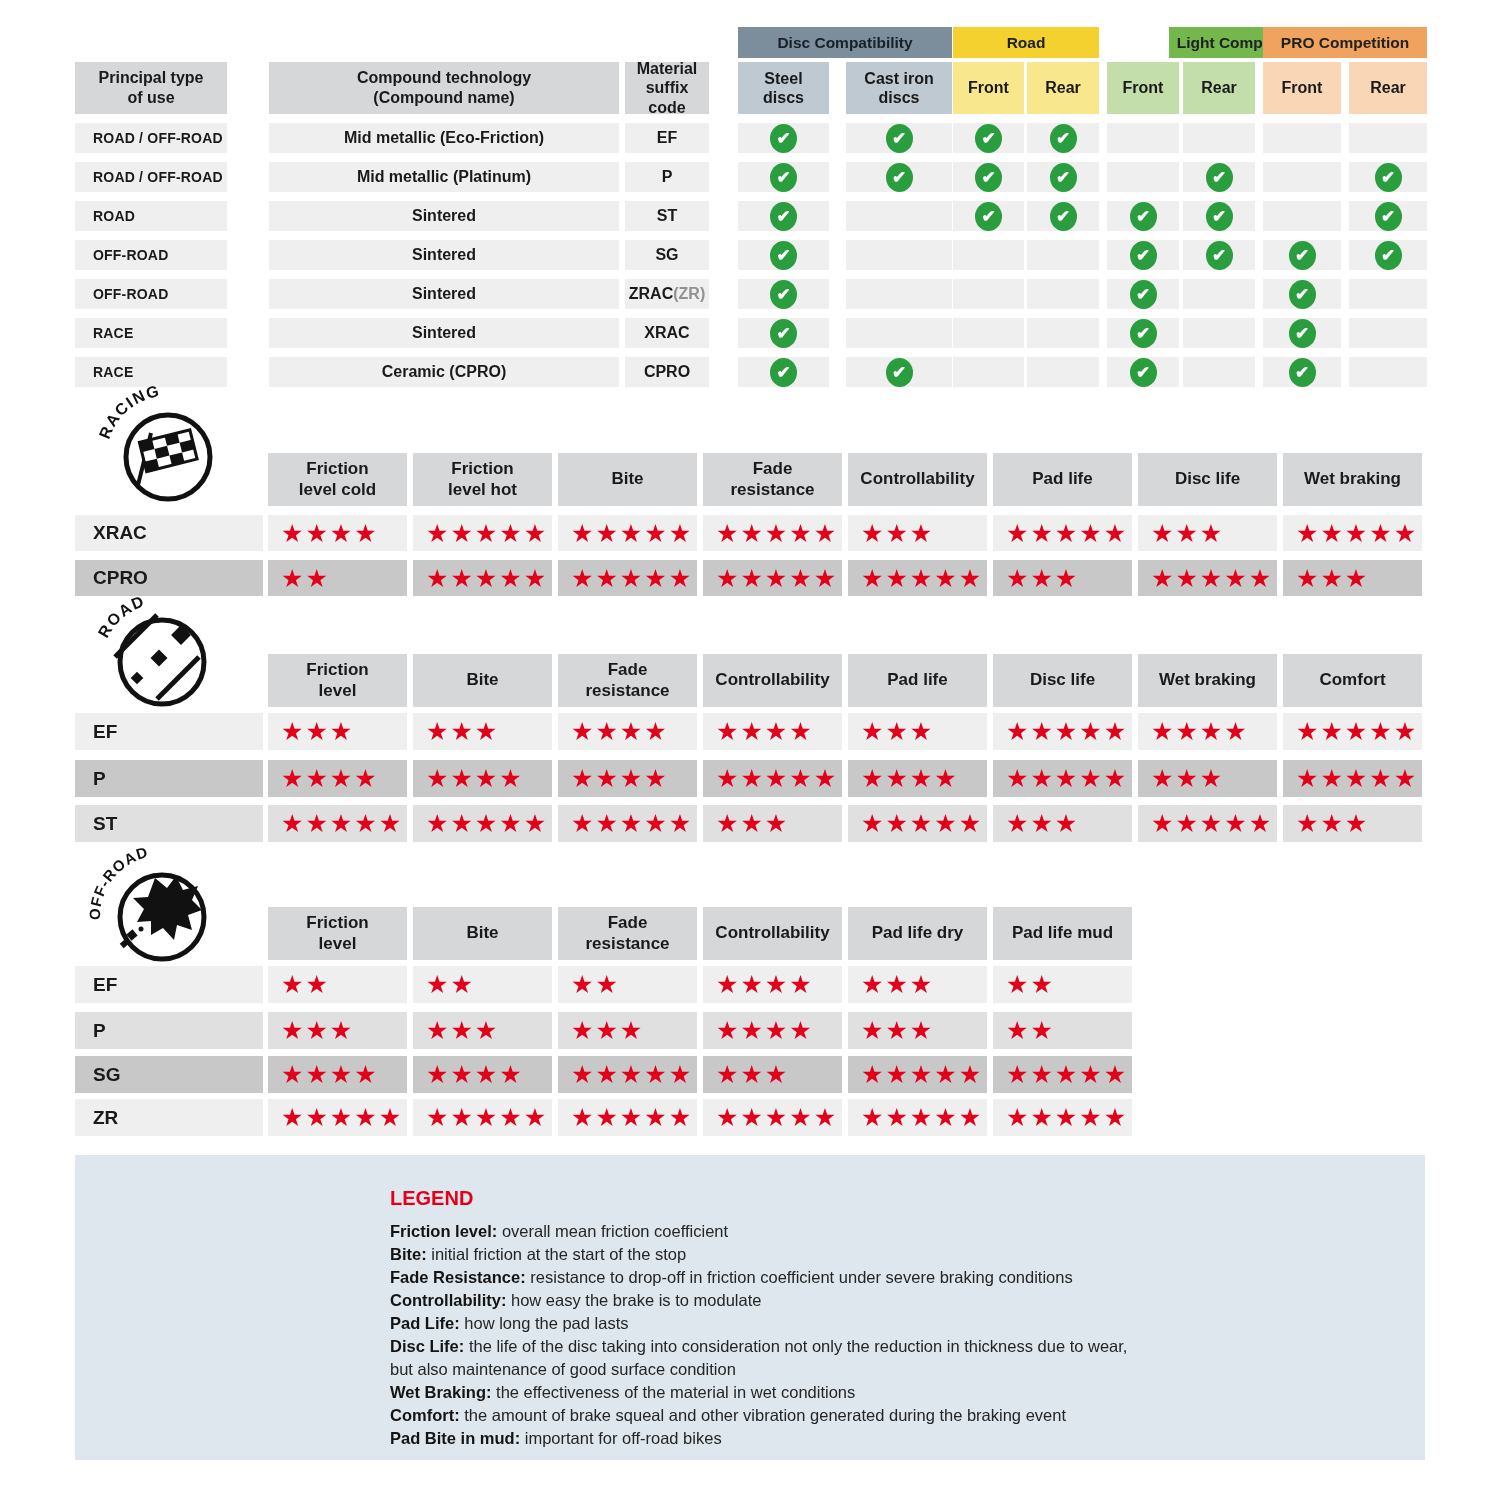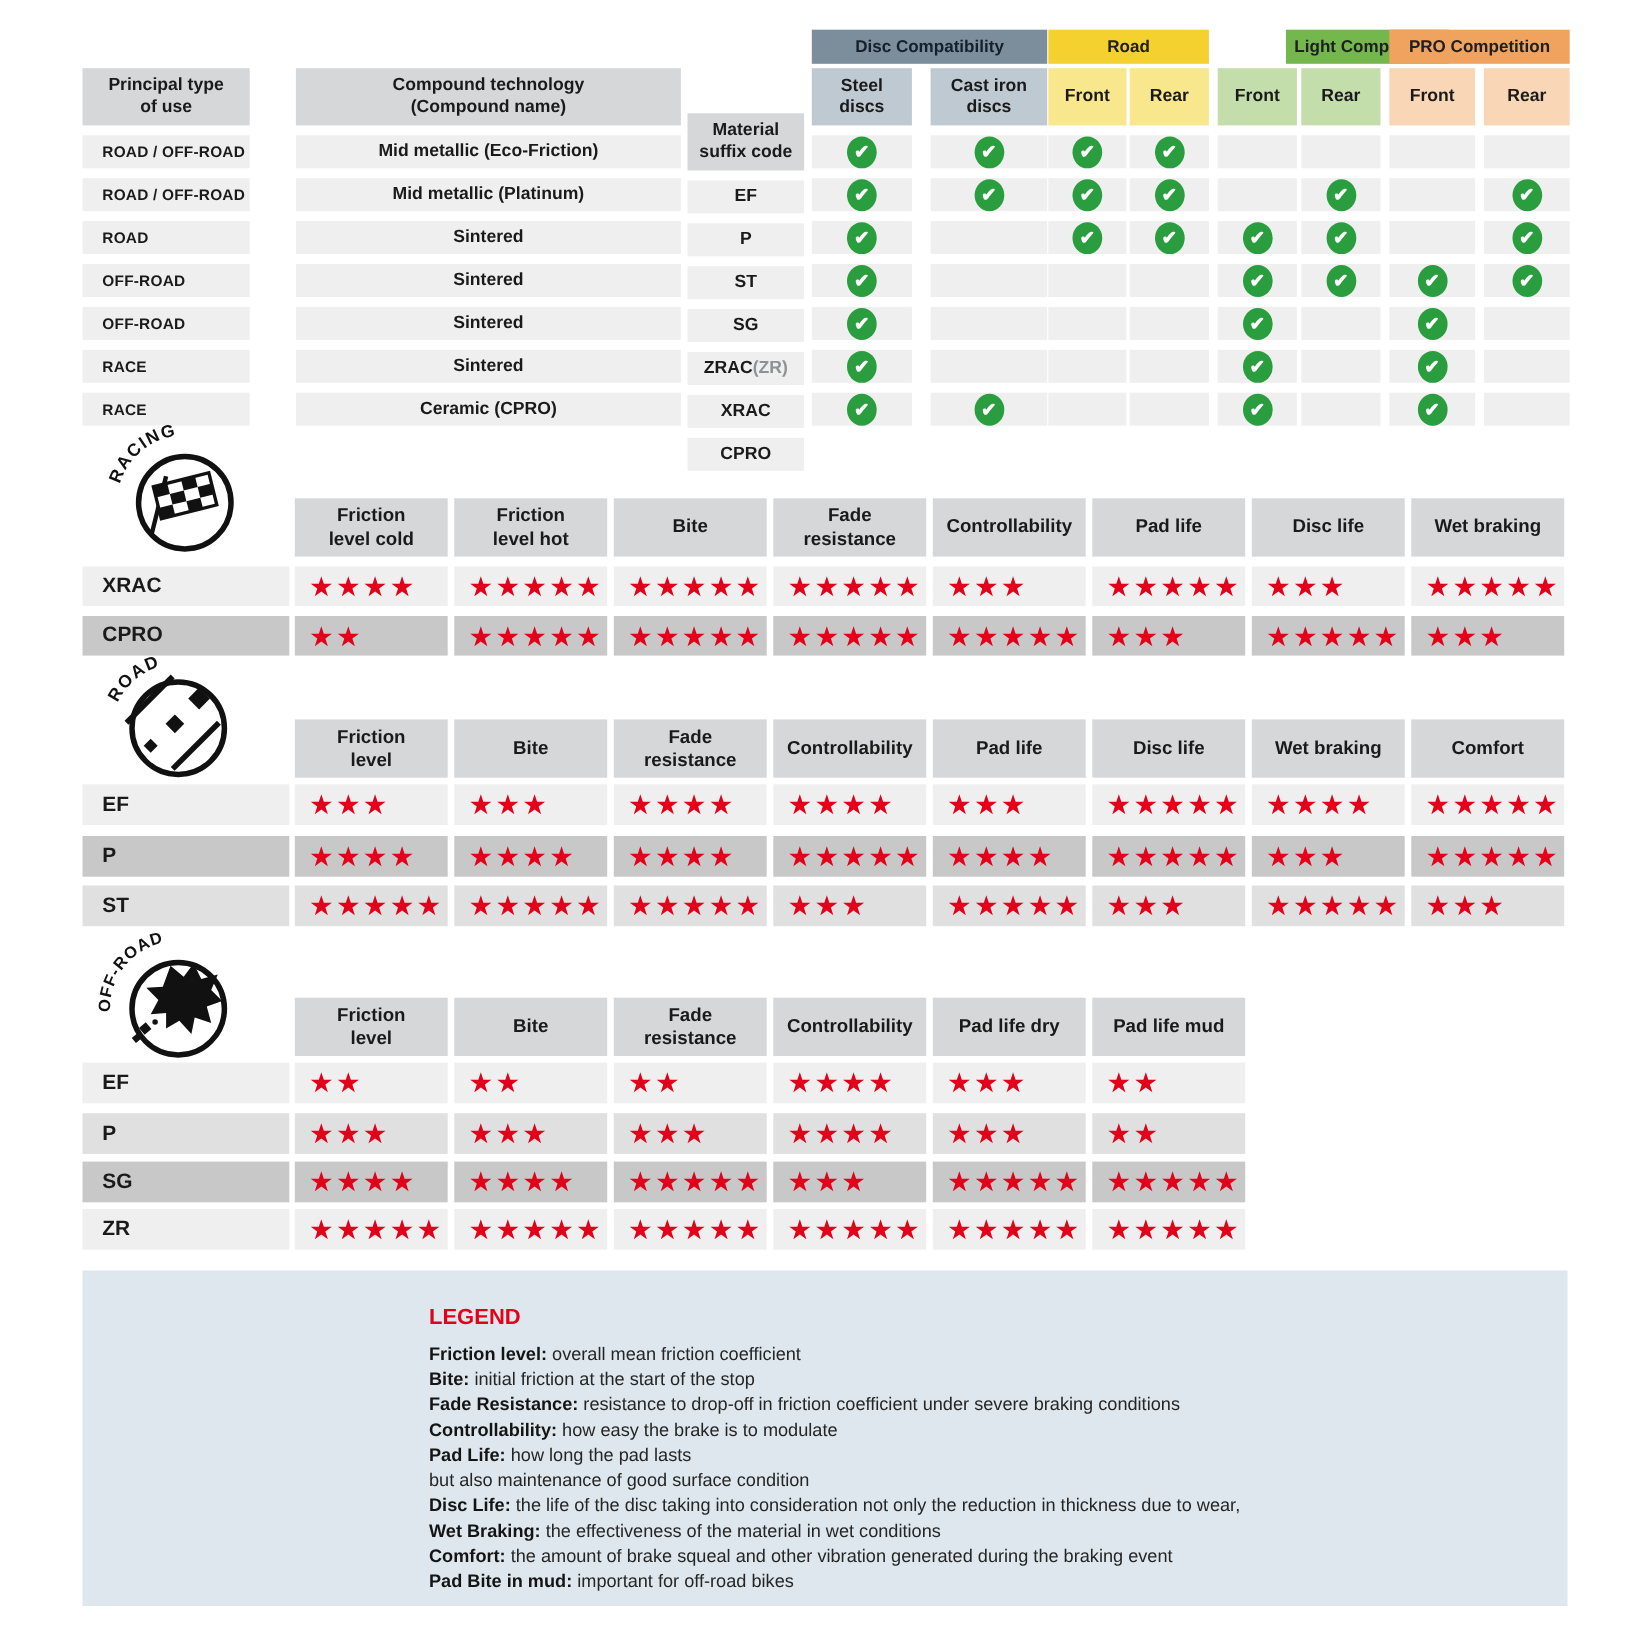--- a/index.html
+++ b/index.html
@@ -9,21 +9,21 @@
         justify-content:center;text-align:center;box-sizing:border-box;white-space:pre-line;}
   .bg-l{background:var(--row-light);} .bg-m{background:var(--row-mid);} .bg-d{background:var(--row-dark);}
   .hdr{background:var(--header-gray);font-weight:bold;font-size:16px;line-height:1.22;}
   
   .compat{position:absolute;left:75px;top:27px;width:1350px;height:365px;}
   .trow{position:absolute;left:0;width:100%;}
   .grow{top:0;height:31px;} .subrow{top:35px;height:52px;}
   .cr0{top:96px;height:30px;} .cr1{top:135px;height:30px;} .cr2{top:174px;height:30px;}
   .cr3{top:213px;height:30px;} .cr4{top:252px;height:30px;} .cr5{top:291px;height:30px;}
   .cr6{top:330px;height:30px;}
-  .cu{left:0;width:152px;} .cc{left:194px;width:350px;} .cm{left:550px;width:106px;margin-top:41px;}
+  .cu{left:0;width:152px;} .cc{left:194px;width:350px;} .cm{left:550px;width:84px;}
   .k0{left:663px;width:91px;} .k1{left:771px;width:106px;} .k2{left:878px;width:71px;}
   .k3{left:952px;width:72px;} .k4{left:1032px;width:72px;} .k5{left:1108px;width:72px;}
   .k6{left:1188px;width:78px;} .k7{left:1274px;width:78px;}
   .gh{font-weight:bold;font-size:15.5px;color:#202020;}
   .gh-disc{left:663px;width:214px;background:var(--slate-dark);color:#16202a;}
   .gh-road{left:878px;width:146px;background:var(--yellow-dark);}
   .gh-light{left:1094px;width:148px;background:var(--green-dark);}
   .gh-pro{left:1188px;width:164px;background:var(--orange-dark);}
   .sh-disc{background:var(--slate-light);} .sh-road{background:var(--yellow-light);}
   .sh-light{background:var(--green-light);} .sh-pro{background:var(--orange-light);}
@@ -358,20 +358,20 @@
     </div>
   </div>
 
   <div class="legend">
     <div class="lt">LEGEND</div>
     <div class="litem"><b>Friction level:</b> <span>overall mean friction coefficient</span></div>
     <div class="litem"><b>Bite:</b> <span>initial friction at the start of the stop</span></div>
     <div class="litem"><b>Fade Resistance:</b> <span>resistance to drop-off in friction coefficient under severe braking conditions</span></div>
     <div class="litem"><b>Controllability:</b> <span>how easy the brake is to modulate</span></div>
     <div class="litem"><b>Pad Life:</b> <span>how long the pad lasts</span></div>
+    <div class="litem"><b>Disc Life:</b> <span>the life of the disc taking into consideration not only the reduction in thickness due to wear,</span></div>
     <div class="litem"><b></b> <span>but also maintenance of good surface condition</span></div>
-    <div class="litem"><b>Disc Life:</b> <span>the life of the disc taking into consideration not only the reduction in thickness due to wear,</span></div>
     <div class="litem"><b>Wet Braking:</b> <span>the effectiveness of the material in wet conditions</span></div>
     <div class="litem"><b>Comfort:</b> <span>the amount of brake squeal and other vibration generated during the braking event</span></div>
     <div class="litem"><b>Pad Bite in mud:</b> <span>important for off-road bikes</span></div>
   </div>
 
 </div>
 
 </body></html>

